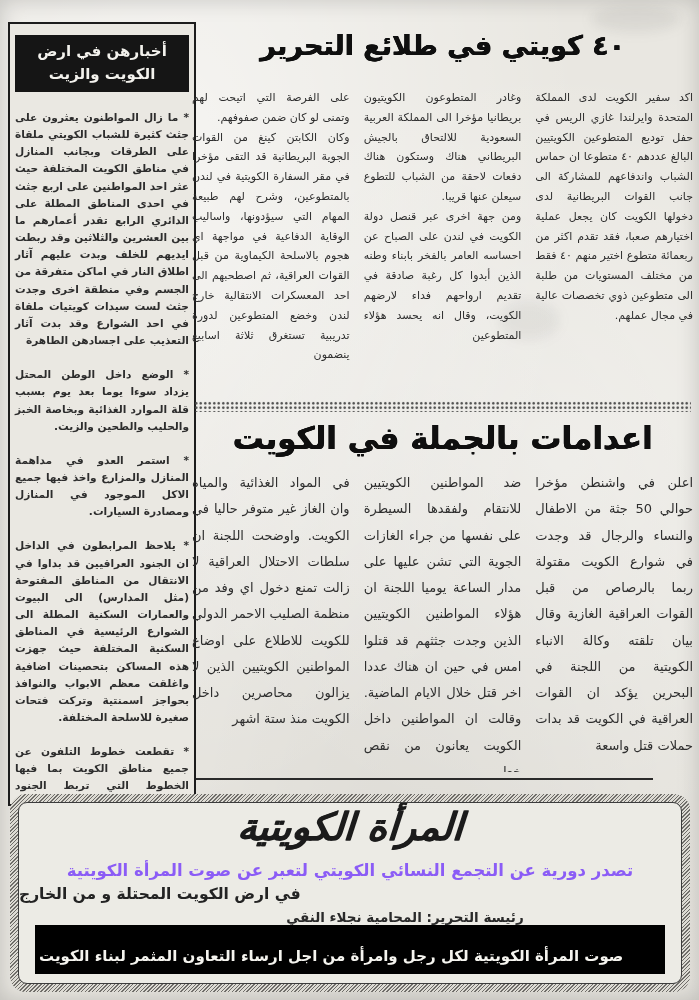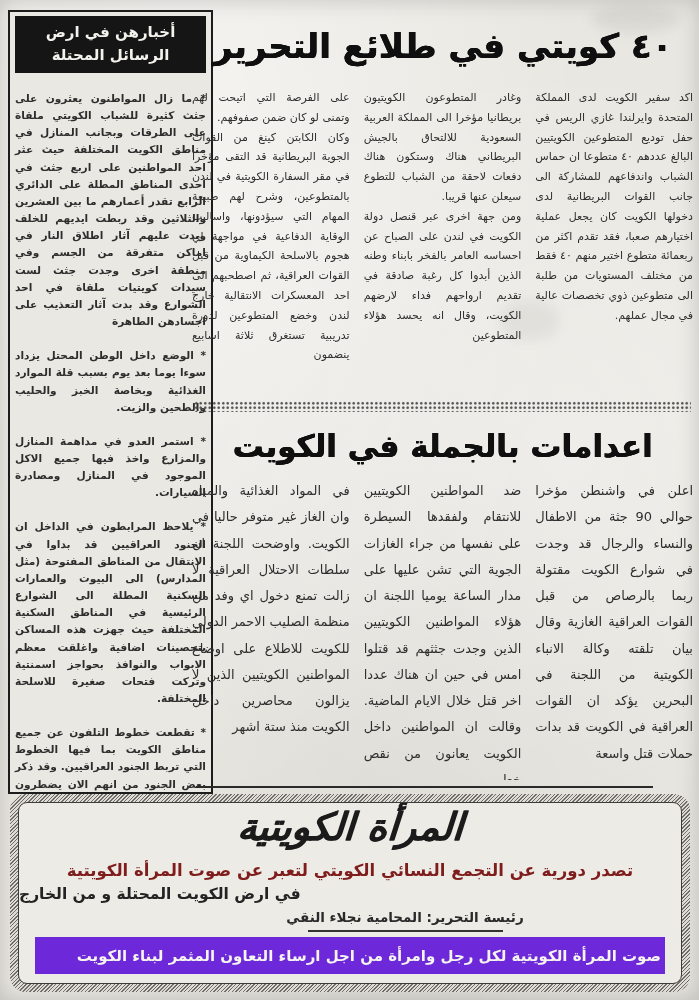--- a/index.html
+++ b/index.html
@@ -16,25 +16,25 @@
       radial-gradient(ellipse at 80% 45%, rgba(255,255,255,.35), rgba(255,255,255,0) 50%),
       radial-gradient(ellipse at 60% 95%, rgba(0,0,0,.05), rgba(0,0,0,0) 60%);
     color: #262626;
     direction: rtl;
     overflow: hidden;
     box-shadow: inset 0 0 22px rgba(0,0,0,.18);
   }
 
   
   .sidebar {
-    position: absolute; left: 8px; top: 10px;
-    width: 205px; height: 784px;
+    position: absolute; left: 8px; top: 22px;
+    width: 188px; height: 784px;
     border: 2px solid #1c1c1c;
     background: #eae8e2;
-    padding: 4px 5px;
+    padding: 11px 5px;
   }
   .sidebar-title {
     background: #151515; color: #f3f2ed;
     text-align: center; font-weight: bold;
     font-size: 15px; line-height: 1.5;
     padding: 5px 2px 7px;
   }
   .sidebar-body {
     margin-top: 7px;
     font-size: 10.6px; font-weight: bold;
@@ -46,22 +46,22 @@
 
   
   .main {
     position: absolute; right: 6px; top: 10px;
     left: 192px;
   }
   .headline1, .headline2 {
     text-align: center; font-weight: bold; color: #0f0f0f;
     text-shadow: .6px 0 0 #0f0f0f, 0 .4px 0 #0f0f0f;
   }
-  .headline1 { font-size: 34px; line-height: 72px; height: 74px; }
-  .headline2 { font-size: 31px; line-height: 52px; height: 54px; margin-top: 8px; }
+  .headline1 { font-size: 27px; line-height: 72px; height: 74px; }
+  .headline2 { font-size: 31px; line-height: 52px; height: 54px; margin-top: 0; }
 
   .cols { display: flex; gap: 14px; overflow: hidden; }
   .cols1 { height: 304px; margin-top: 4px; }
   .cols2 { height: 302px; margin-top: 4px; }
   .col {
     flex: 1;
     text-align: justify;
     white-space: pre-line;
     color: #2e2e2e;
     overflow: hidden;
@@ -95,42 +95,42 @@
   .logo {
     text-align: center;
     font-size: 38px; font-weight: bold; font-style: italic;
     color: #1b1b1b;
     transform: skewX(-4deg);
     text-shadow: .8px 0 0 #1b1b1b;
     line-height: 1.1;
   }
   .m-line1 {
     margin-top: 12px; text-align: center;
-    font-size: 16.5px; font-weight: bold; color: #7f1d1d;
+    font-size: 16.5px; font-weight: bold; color: #8b5cf6;
   }
   .m-line2 {
     margin-top: 5px; text-align: left;
     font-size: 15.5px; font-weight: bold; color: #232323;
   }
   .editor {
     margin-top: 6px; text-align: center;
     font-size: 13.5px; font-weight: bold; color: #2a2a2a;
     transform: translateX(55px); 
   }
   .editor-rule {
     width: 195px; border-top: 2px solid #333;
     margin: 5px auto 0;
     transform: translateX(55px);
   }
   .banner {
     position: absolute; left: 16px; right: 16px; bottom: 9px;
-    background: #6d28d9; color: #f5f4ef;
-    text-align: right; font-weight: bold;
+    background: #000000; color: #f5f4ef;
+    text-align: left; font-weight: bold;
     font-size: 15px; line-height: 1.0;
-    padding: 12px 4px 10px;
+    padding: 24px 4px 10px;
     white-space: nowrap; overflow: hidden;
   }
 
   
   .smudge { position: absolute; border-radius: 50%; filter: blur(6px); pointer-events: none; }
   .smudge.s1 { width: 90px; height: 26px; background: rgba(90,90,90,.10); right: 18px; top: 6px; }
   .smudge.s2 { width: 60px; height: 40px; background: rgba(90,90,90,.08); right: 140px; top: 300px; }
   .smudge.s3 { width: 120px; height: 30px; background: rgba(255,255,255,.5); left: 200px; top: 870px; }
 </style>
 </head>
@@ -138,21 +138,21 @@
 
 <div class="page">
 
   <div class="smudge s1"></div>
   <div class="smudge s2"></div>
   <div class="smudge s3"></div>
 
   <aside class="sidebar">
     <div class="sidebar-title">
       <div>أخبارهن في ارض</div>
-      <div>الرسائل المحتلة</div>
+      <div>الكويت والزيت</div>
     </div>
     <div class="sidebar-body">
       <p class="sidebar-item">* ما زال المواطنون يعثرون على جثث كثيرة للشباب الكويتي ملقاة على الطرقات وبجانب المنازل في مناطق الكويت المختلفة حيث عثر احد المواطنين على اربع جثث في احدى المناطق المطلة على الدائري الرابع تقدر أعمارهم ما بين العشرين والثلاثين وقد ربطت ايديهم للخلف وبدت عليهم آثار اطلاق النار في اماكن متفرقة من الجسم وفي منطقة اخرى وجدت جثث لست سيدات كويتيات ملقاة في احد الشوارع وقد بدت آثار التعذيب على اجسادهن الطاهرة</p>
       <p class="sidebar-item">* الوضع داخل الوطن المحتل يزداد سوءا يوما بعد يوم بسبب قلة الموارد الغذائية وبخاصة الخبز والحليب والطحين والزيت.</p>
       <p class="sidebar-item">* استمر العدو في مداهمة المنازل والمزارع واخذ فيها جميع الاكل الموجود في المنازل ومصادرة السيارات.</p>
       <p class="sidebar-item">* يلاحظ المرابطون في الداخل ان الجنود العراقيين قد بداوا في الانتقال من المناطق المفتوحة (مثل المدارس) الى البيوت والعمارات السكنية المطلة الى الشوارع الرئيسية في المناطق السكنية المختلفة حيث جهزت هذه المساكن بتحصينات اضافية واغلقت معظم الابواب والنوافذ بحواجز اسمنتية وتركت فتحات صغيرة للاسلحة المختلفة.</p>
       <p class="sidebar-item">* تقطعت خطوط التلفون عن جميع مناطق الكويت بما فيها الخطوط التي تربط الجنود العراقيين. وقد ذكر بعض الجنود من انهم الان يضطرون للذهاب بسياراتهن لنقل الرسائل بعد ان تقطعت الهواتف.</p>
       <p class="sidebar-item">* ذكر بعض الجنود العراقيين انهم يعانون من مشكلة عدم توفر الطعام حيث اكد اكثر من جندي بانهم في لحظتها لم ياكلوا شيئا</p>
     </div>
   </aside>
@@ -167,21 +167,21 @@
 ومن جهة اخرى عبر قنصل دولة الكويت في لندن على الصباح عن احساسه العامر بالفخر بابناء وطنه الذين أبدوا كل رغبة صادقة في تقديم ارواحهم فداء لارضهم الكويت، وقال انه يحسد هؤلاء المتطوعين</div>
       <div class="col">على الفرصة التي اتيحت لهم وتمنى لو كان ضمن صفوفهم.
 وكان الكابتن كينغ من القوات الجوية البريطانية قد التقى مؤخرا في مقر السفارة الكويتية في لندن بالمتطوعين، وشرح لهم طبيعة المهام التي سيؤدونها، واساليب الوقاية الدفاعية في مواجهة اي هجوم بالاسلحة الكيماوية من قبل القوات العراقية، ثم اصطحبهم الى احد المعسكرات الانتقالية خارج لندن وخضع المتطوعين لدورة تدريبية تستغرق ثلاثة اسابيع ينضمون</div>
     </div>
 
     <div class="dotband"></div>
 
     <h2 class="headline2">اعدامات بالجملة في الكويت</h2>
 
     <div class="cols cols2">
-      <div class="col">اعلن في واشنطن مؤخرا حوالي 90 جثة من الاطفال والنساء والرجال قد وجدت في شوارع الكويت مقتولة ربما بالرصاص من قبل القوات العراقية الغازية وقال بيان تلقته وكالة الانباء الكويتية من اللجنة في البحرين يؤكد ان القوات العراقية في الكويت قد بدات حملات قتل واسعة</div>
+      <div class="col">اعلن في واشنطن مؤخرا حوالي 50 جثة من الاطفال والنساء والرجال قد وجدت في شوارع الكويت مقتولة ربما بالرصاص من قبل القوات العراقية الغازية وقال بيان تلقته وكالة الانباء الكويتية من اللجنة في البحرين يؤكد ان القوات العراقية في الكويت قد بدات حملات قتل واسعة</div>
       <div class="col">ضد المواطنين الكويتيين للانتقام ولفقدها السيطرة على نفسها من جراء الغازات الجوية التي تشن عليها على مدار الساعة يوميا اللجنة ان هؤلاء المواطنين الكويتيين الذين وجدت جثثهم قد قتلوا امس في حين ان هناك عددا اخر قتل خلال الايام الماضية. وقالت ان المواطنين داخل الكويت يعانون من نقص خطير</div>
       <div class="col">في المواد الغذائية والمياه وان الغاز غير متوفر حاليا في الكويت. واوضحت اللجنة ان سلطات الاحتلال العراقية لا زالت تمنع دخول اي وفد من منظمة الصليب الاحمر الدولي للكويت للاطلاع على اوضاع المواطنين الكويتيين الذين لا يزالون محاصرين داخل الكويت منذ ستة اشهر</div>
     </div>
 
     <div class="endrule"></div>
   </main>
 
   <footer class="masthead">
     <div class="masthead-inner">
       <div class="logo">المرأة الكويتية</div>

